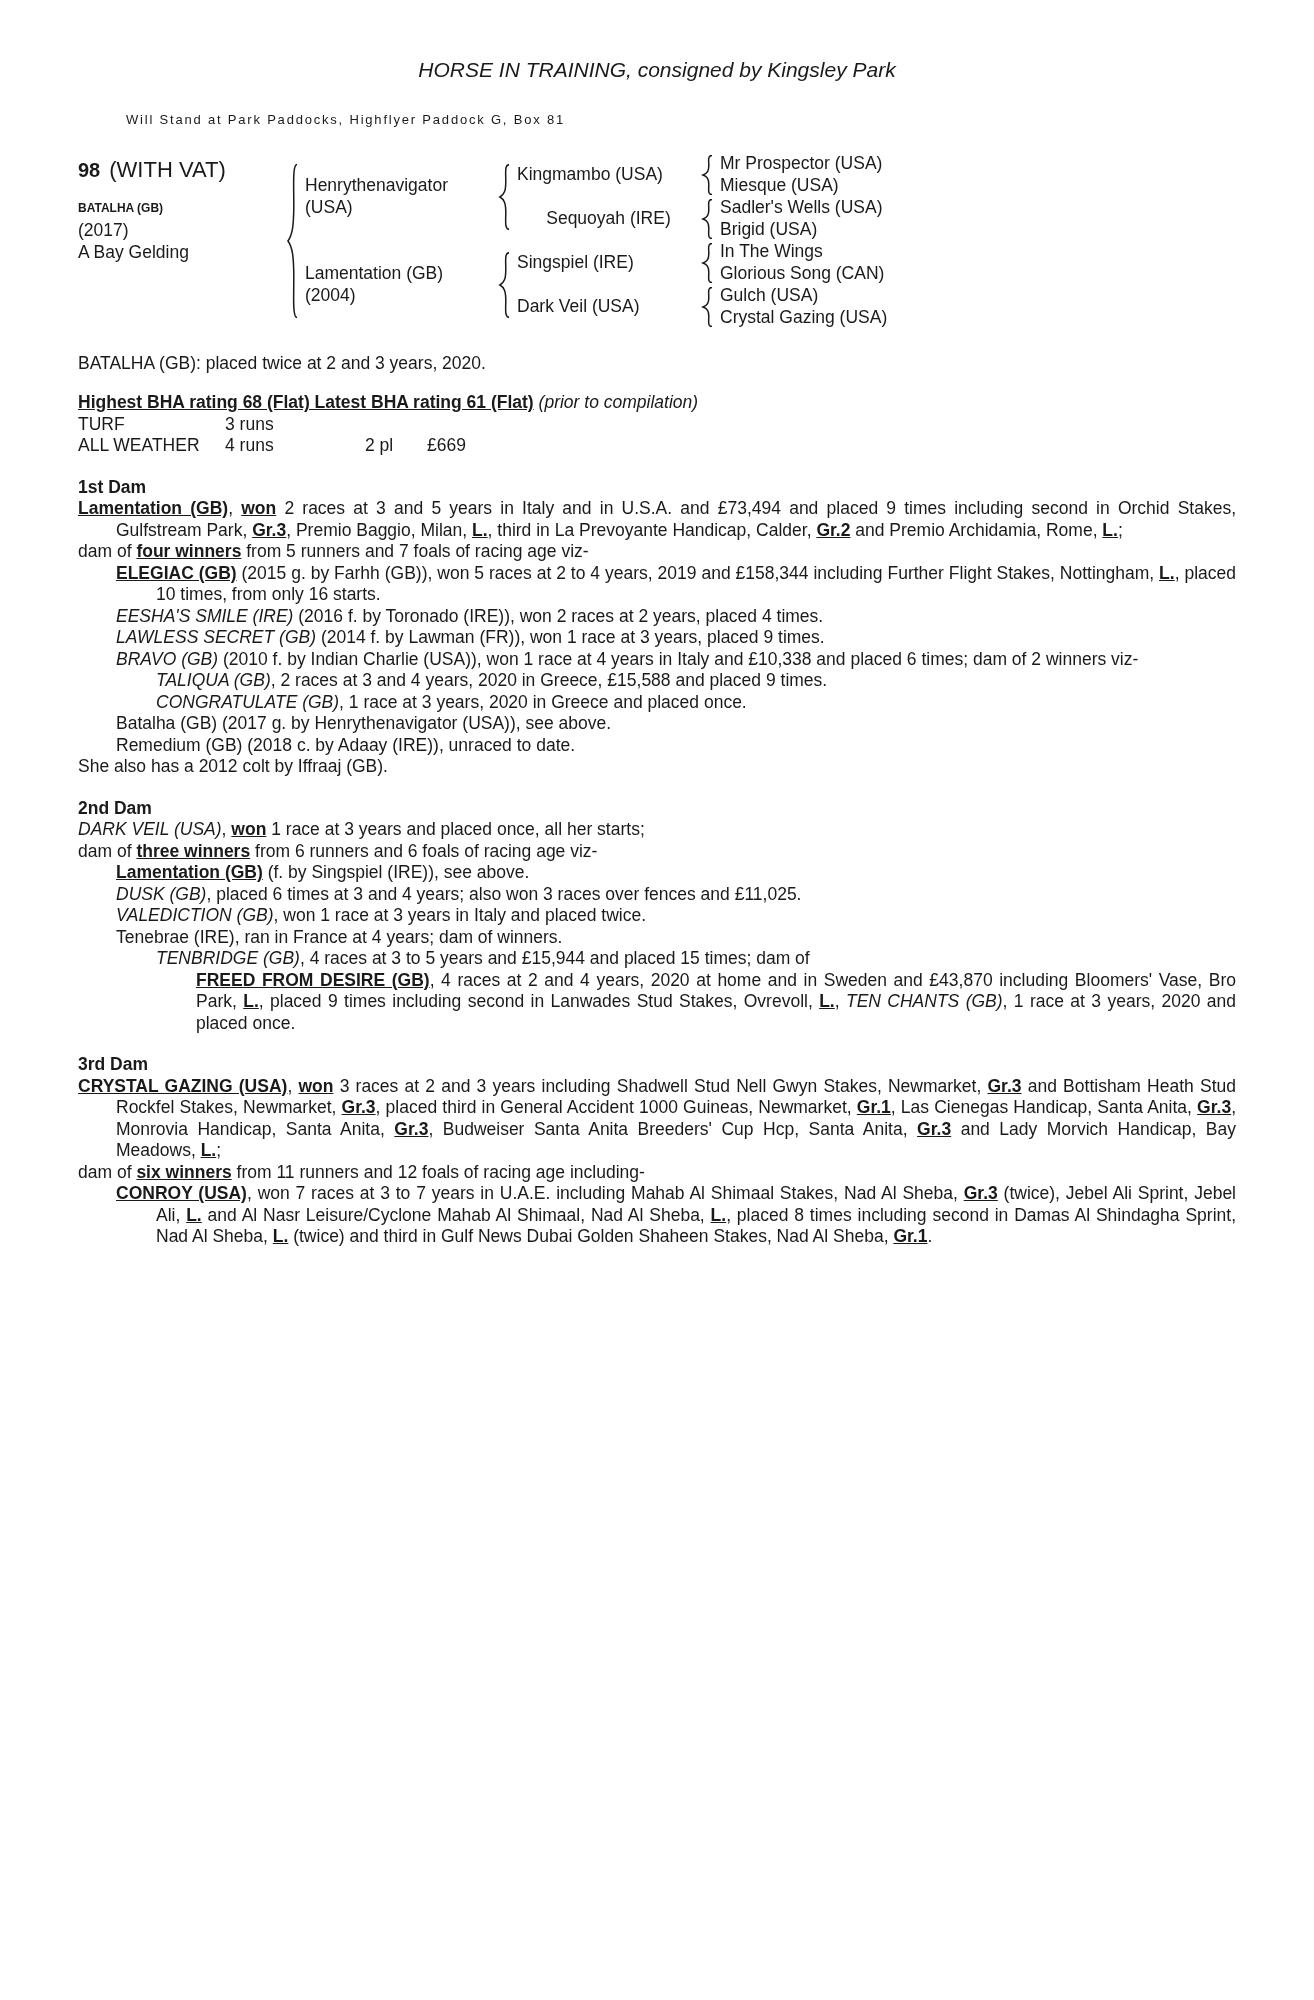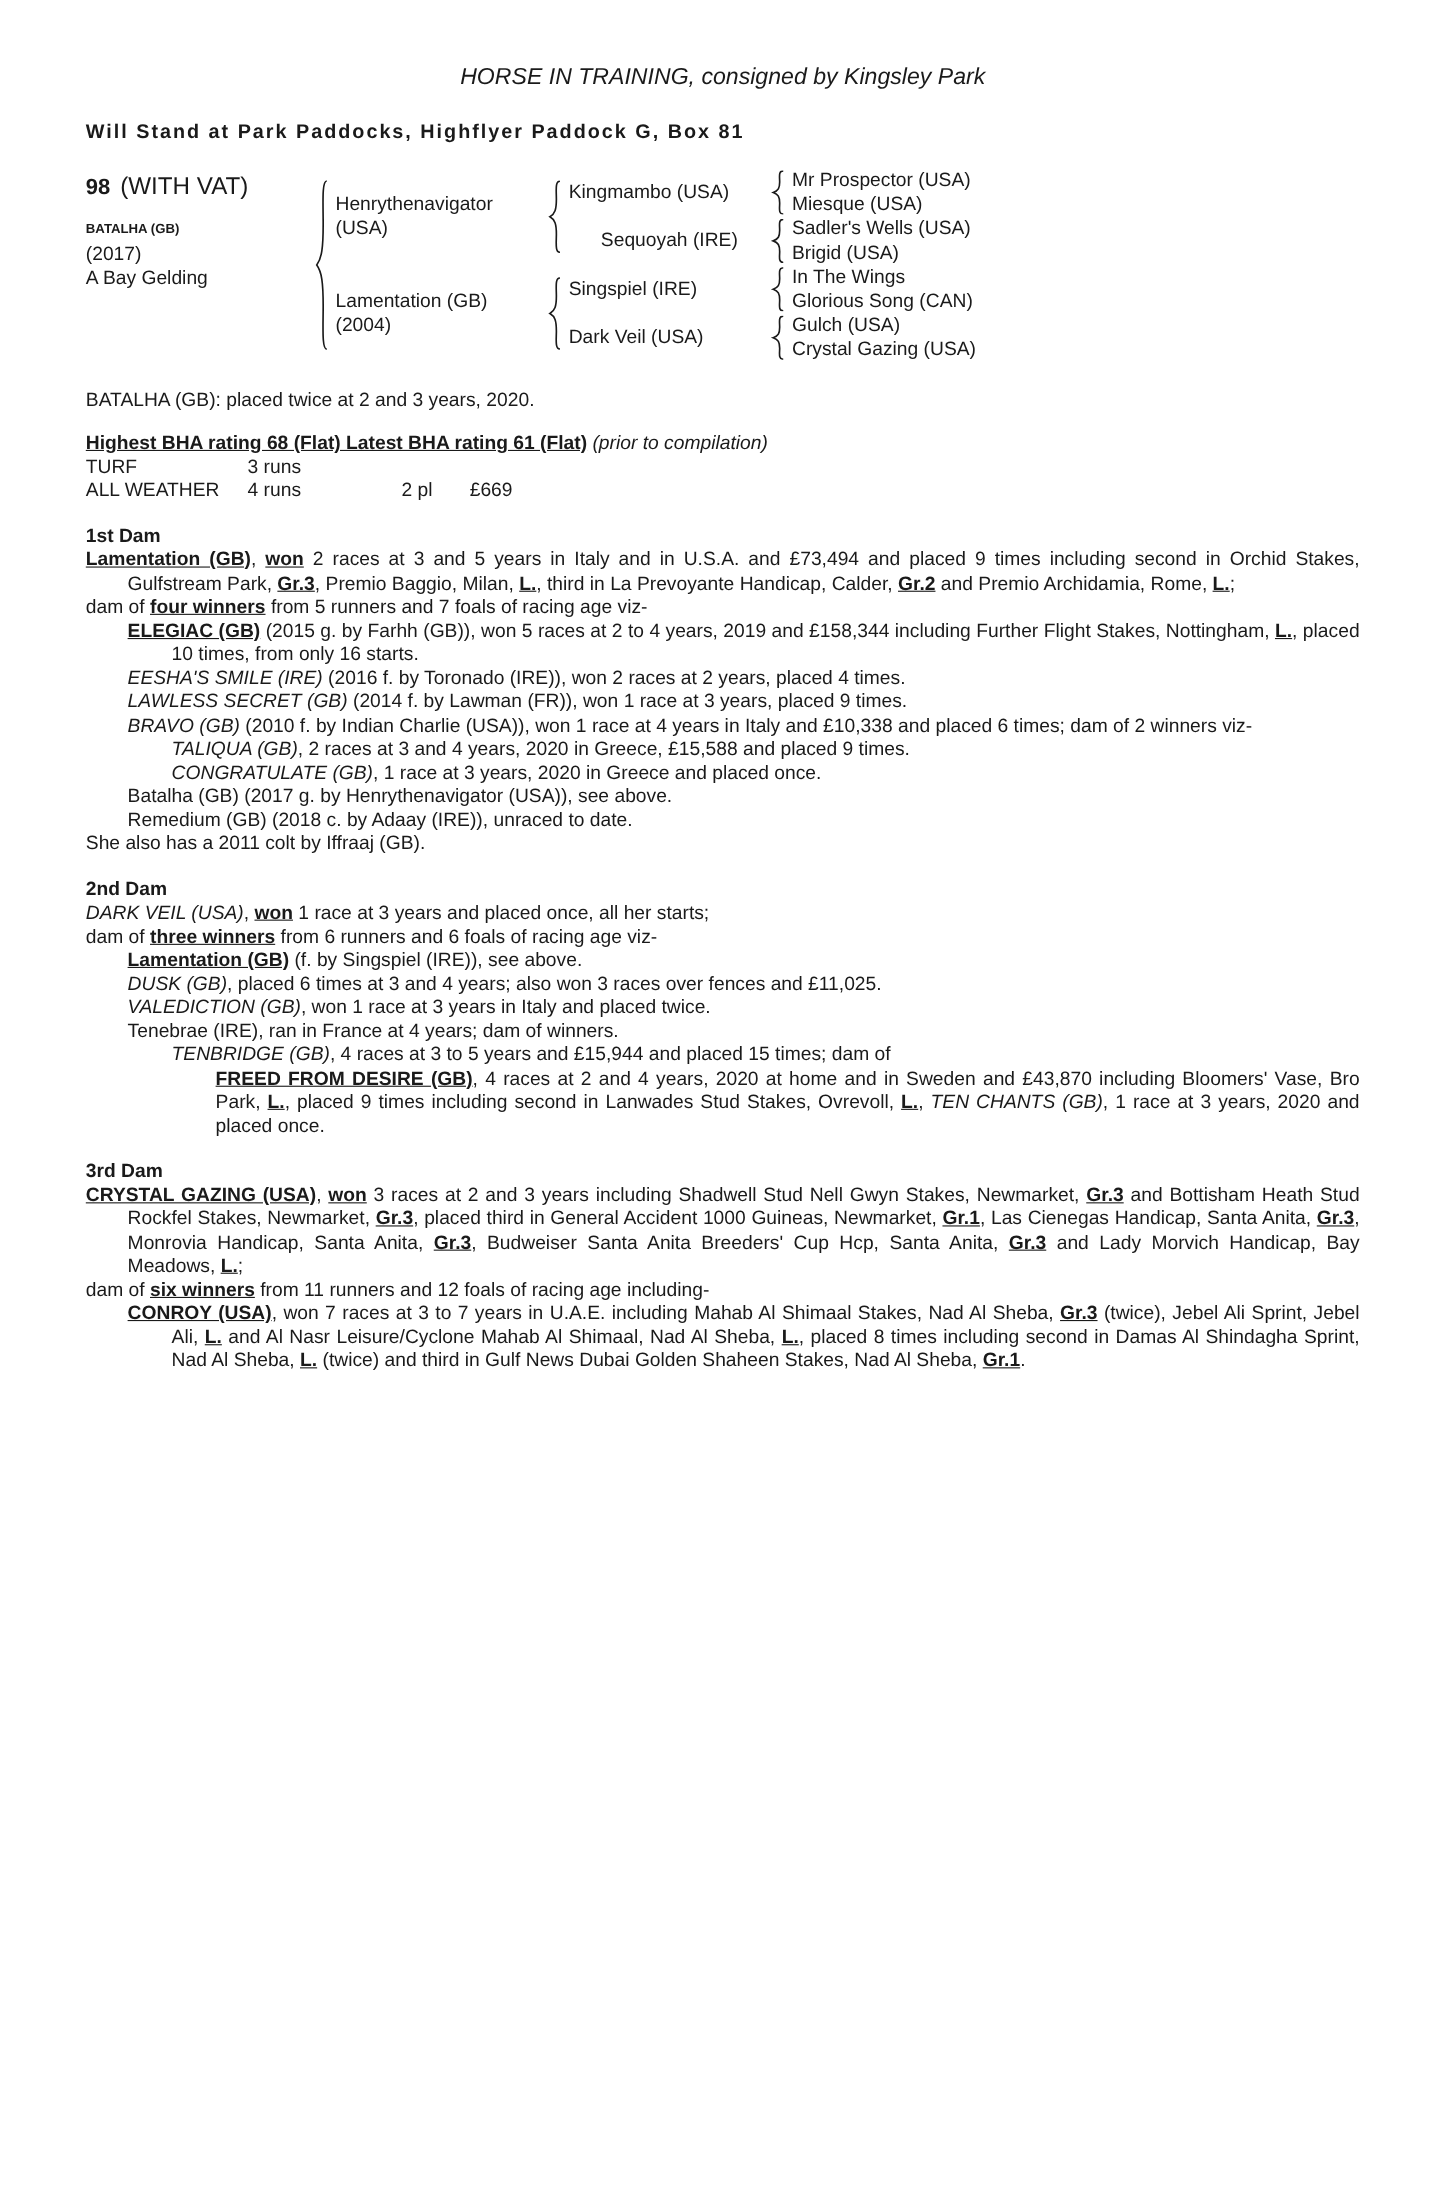--- a/index.html
+++ b/index.html
@@ -11,22 +11,23 @@
     font-family:"Liberation Sans","DejaVu Sans",sans-serif;
     font-size:17.5px; line-height:21.5px;
   }
   .page { padding:58px 78px 40px 78px; }
 
   .title {
     text-align:center; font-style:italic; font-weight:normal;
     font-size:21px; line-height:24px; margin-bottom:27px;
   }
   .stand {
-    font-weight:bold; font-size:18px; letter-spacing:1.8px;
+    font-weight:normal; font-size:13px; letter-spacing:1.8px;
     margin-bottom:22px;
+    margin-left:48px;
   }
 
   
   .pedigree-grid {
     display:grid;
     grid-template-columns:207px 15px 197px 15px 188px 15px 1fr;
     grid-template-rows:repeat(8,22px);
     margin-bottom:24px;
   }
   .gc-lot     { grid-area:1/1/9/2; padding-top:2px; }
@@ -190,21 +191,21 @@
       <p class="para hang0"><span class="b">Lamentation (GB)</span><span>, </span><span class="b">won</span><span> 2 races at 3 and 5 years in Italy and in U.S.A. and £73,494 and placed 9 times including second in Orchid Stakes, Gulfstream Park, </span><span class="b">Gr.3</span><span>, Premio Baggio, Milan, </span><span class="b">L.</span><span>, third in La Prevoyante Handicap, Calder, </span><span class="b">Gr.2</span><span> and Premio Archidamia, Rome, </span><span class="b">L.</span><span>;</span></p>
       <p class="para hang0"><span>dam of </span><span class="b">four winners</span><span> from 5 runners and 7 foals of racing age viz-</span></p>
       <p class="para hang1"><span class="b">ELEGIAC (GB)</span><span> (2015 g. by Farhh (GB)), won 5 races at 2 to 4 years, 2019 and £158,344 including Further Flight Stakes, Nottingham, </span><span class="b">L.</span><span>, placed 10 times, from only 16 starts.</span></p>
       <p class="para hang1"><span class="i">EESHA'S SMILE (IRE)</span><span> (2016 f. by Toronado (IRE)), won 2 races at 2 years, placed 4 times.</span></p>
       <p class="para hang1"><span class="i">LAWLESS SECRET (GB)</span><span> (2014 f. by Lawman (FR)), won 1 race at 3 years, placed 9 times.</span></p>
       <p class="para hang1"><span class="i">BRAVO (GB)</span><span> (2010 f. by Indian Charlie (USA)), won 1 race at 4 years in Italy and £10,338 and placed 6 times; dam of 2 winners viz-</span></p>
       <p class="para hang2"><span class="i">TALIQUA (GB)</span><span>, 2 races at 3 and 4 years, 2020 in Greece, £15,588 and placed 9 times.</span></p>
       <p class="para hang2"><span class="i">CONGRATULATE (GB)</span><span>, 1 race at 3 years, 2020 in Greece and placed once.</span></p>
       <p class="para hang1"><span>Batalha (GB) (2017 g. by Henrythenavigator (USA)), see above.</span></p>
       <p class="para hang1"><span>Remedium (GB) (2018 c. by Adaay (IRE)), unraced to date.</span></p>
-      <p class="para flush"><span>She also has a 2011 colt by Iffraaj (GB).</span></p>
+      <p class="para flush"><span>She also has a 2012 colt by Iffraaj (GB).</span></p>
       <p class="section-heading">2nd Dam</p>
       <p class="para hang0"><span class="i">DARK VEIL (USA)</span><span>, </span><span class="b">won</span><span> 1 race at 3 years and placed once, all her starts;</span></p>
       <p class="para hang0"><span>dam of </span><span class="b">three winners</span><span> from 6 runners and 6 foals of racing age viz-</span></p>
       <p class="para hang1"><span class="b">Lamentation (GB)</span><span> (f. by Singspiel (IRE)), see above.</span></p>
       <p class="para hang1"><span class="i">DUSK (GB)</span><span>, placed 6 times at 3 and 4 years; also won 3 races over fences and £11,025.</span></p>
       <p class="para hang1"><span class="i">VALEDICTION (GB)</span><span>, won 1 race at 3 years in Italy and placed twice.</span></p>
       <p class="para hang1"><span>Tenebrae (IRE), ran in France at 4 years; dam of winners.</span></p>
       <p class="para hang2"><span class="i">TENBRIDGE (GB)</span><span>, 4 races at 3 to 5 years and £15,944 and placed 15 times; dam of</span></p>
       <p class="para block3"><span class="b">FREED FROM DESIRE (GB)</span><span>, 4 races at 2 and 4 years, 2020 at home and in Sweden and £43,870 including Bloomers' Vase, Bro Park, </span><span class="b">L.</span><span>, placed 9 times including second in Lanwades Stud Stakes, Ovrevoll, </span><span class="b">L.</span><span>, </span><span class="i">TEN CHANTS (GB)</span><span>, 1 race at 3 years, 2020 and placed once.</span></p>
       <p class="section-heading">3rd Dam</p>

